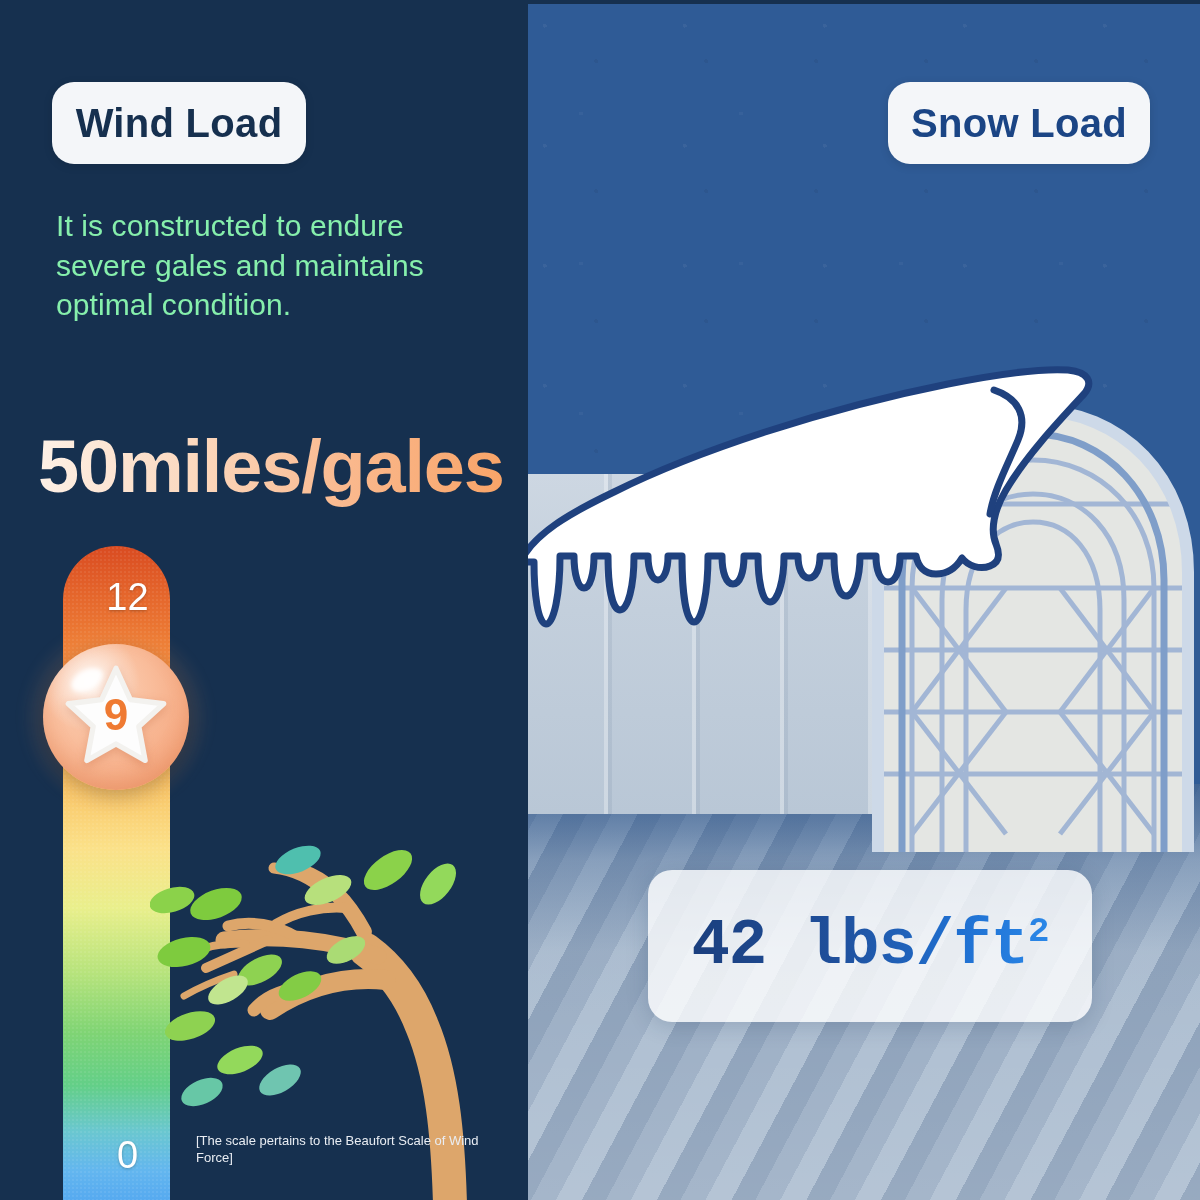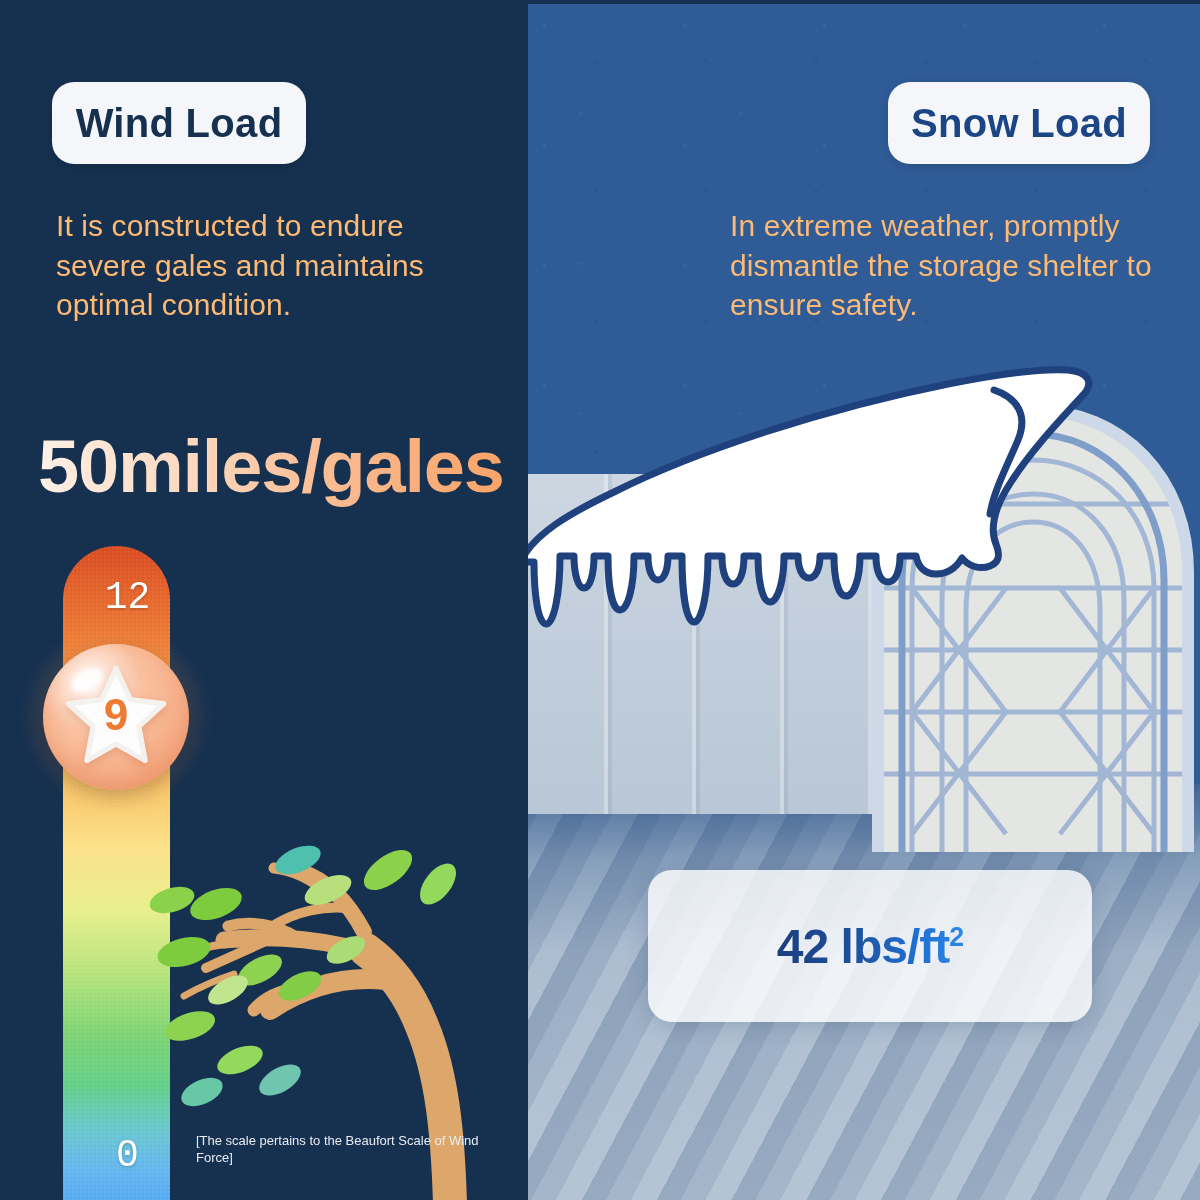--- a/index.html
+++ b/index.html
@@ -30,21 +30,21 @@
     position:absolute; display:flex; align-items:center; justify-content:center;
     background:#f4f6f9; border-radius:22px;
     box-shadow:0 2px 10px rgba(0,0,0,.12);
     font-weight:bold; letter-spacing:.3px;
   }
   #pill-wind{ left:52px; top:78px; width:254px; height:82px; font-size:40px; color:#16304f; }
   #pill-snow{ left:888px; top:78px; width:262px; height:82px; font-size:40px; color:#1b4585; }
 
   
   .body-copy{
-    position:absolute; color:#fdba74; font-size:30px; line-height:1.32;
+    position:absolute; color:#86efac; font-size:30px; line-height:1.32;
     letter-spacing:.1px; font-weight:400;
   }
   #copy-wind{ left:56px; top:202px; width:420px; }
   #copy-snow{ left:730px; top:202px; width:430px; }
 
   
   #wind-speed{
     position:absolute; left:38px; top:420px;
     font-size:74px; font-weight:bold; letter-spacing:-1.2px; white-space:nowrap;
     background:linear-gradient(90deg,#fdf0e6 0%,#fbd9c0 32%,#fab98e 66%,#f8a468 100%);
@@ -62,21 +62,21 @@
       #e9ef8c 55%, #b6e37c 65%, #7fd474 74%,
       #63cf88 82%, #6ac7d0 89%, #63b6ef 95%, #54a8f0 100%);
   }
   #scale-bar::after{
     content:""; position:absolute; inset:0; border-radius:54px 54px 0 0;
     background-image:radial-gradient(circle, rgba(255,255,255,.07) 0 1px, transparent 1px);
     background-size:4px 4px;
   }
   .scale-num{
     position:absolute; width:129px; text-align:center; color:#ffffff;
-    font-size:38px; font-weight:400; text-shadow:0 1px 3px rgba(0,0,0,.25);font-family:Liberation Mono, monospace;
+    font-size:38px; font-weight:400; text-shadow:0 1px 3px rgba(0,0,0,.25);
   }
   #scale-num-top{ left:63px; top:572px; }
   #scale-num-bottom{ left:63px; top:1130px; }
 
   
   #badge-glow{
     position:absolute; left:23px; top:620px; width:186px; height:186px;
     border-radius:50%;
     background:radial-gradient(circle at 50% 50%, rgba(255,190,140,.55) 0%, rgba(255,170,110,.22) 45%, rgba(255,160,100,0) 72%);
     filter:blur(6px);
@@ -152,24 +152,24 @@
 
   
   #snow-value-card{
     position:absolute; left:648px; top:866px; width:444px; height:152px;
     border-radius:24px;
     background:rgba(255,255,255,.80);
     box-shadow:0 4px 22px rgba(20,50,90,.18);
     display:flex; align-items:center; justify-content:center;
   }
   #snow-value{
-    font-size:48px; font-weight:bold; letter-spacing:-1px; white-space:nowrap;
+    font-size:64px; font-weight:bold; letter-spacing:-1px; white-space:nowrap;
     background:linear-gradient(90deg,#1b3f7e 0%,#1f4f9b 40%,#1f6fd0 74%,#2a87e8 100%);
     -webkit-background-clip:text; background-clip:text;
-    -webkit-text-fill-color:transparent; color:transparent;
+    -webkit-text-fill-color:transparent; color:transparent;font-family:Liberation Mono, monospace;
   }
   #snow-value sup{ font-size:.56em; vertical-align:super; }
 </style>
 </head>
 <body>
 
 <div id="stage">
 
   <div class="panel" id="panel-wind">
 
@@ -320,21 +320,20 @@
           Z" fill="#ffffff" stroke="#1f417e" stroke-width="7" stroke-linejoin="round"></path>
 
         <path d="M466 26 C 490 34, 500 52, 490 76 C 480 100, 466 126, 462 150" fill="none" stroke="#1f417e" stroke-width="7" stroke-linecap="round"></path>
       </svg>
     </div>
 
     <div class="pill" id="pill-snow" style="left:360px;">
       <span>Snow Load</span>
     </div>
 
-    <div class="body-copy" id="copy-snow" style="left:202px;">In extreme weather, promptly dismantle the storage shelter to ensure safety.</div>
 
     <div id="snow-value-card" style="left:120px;">
       <div id="snow-value">
         <span>42 lbs/ft</span><sup>2</sup>
       </div>
     </div>
   </div>
 
 </div>
 

